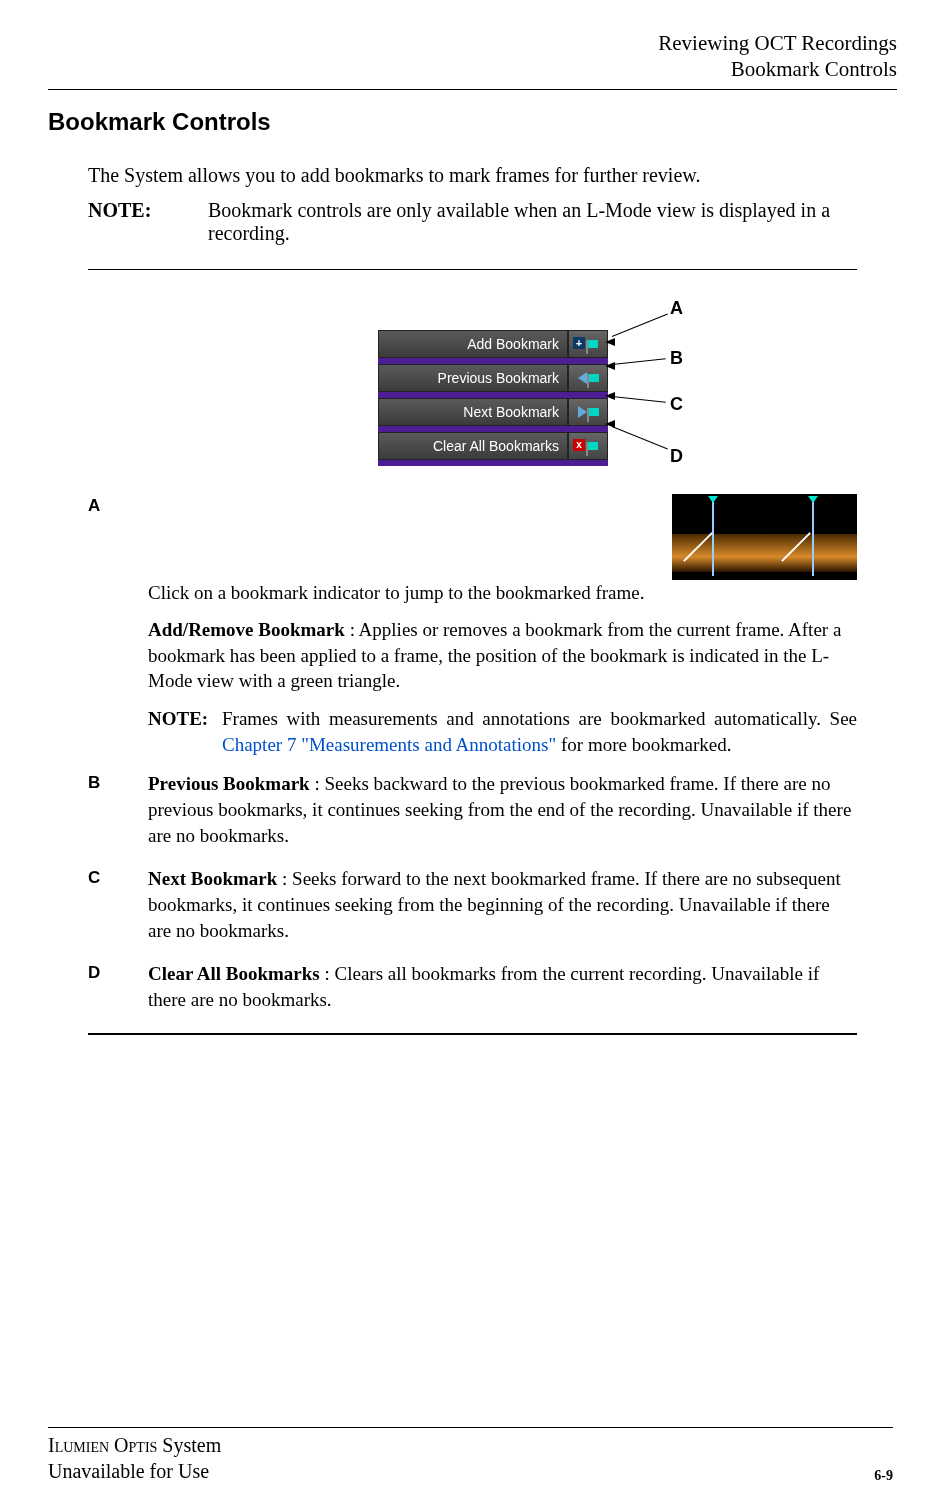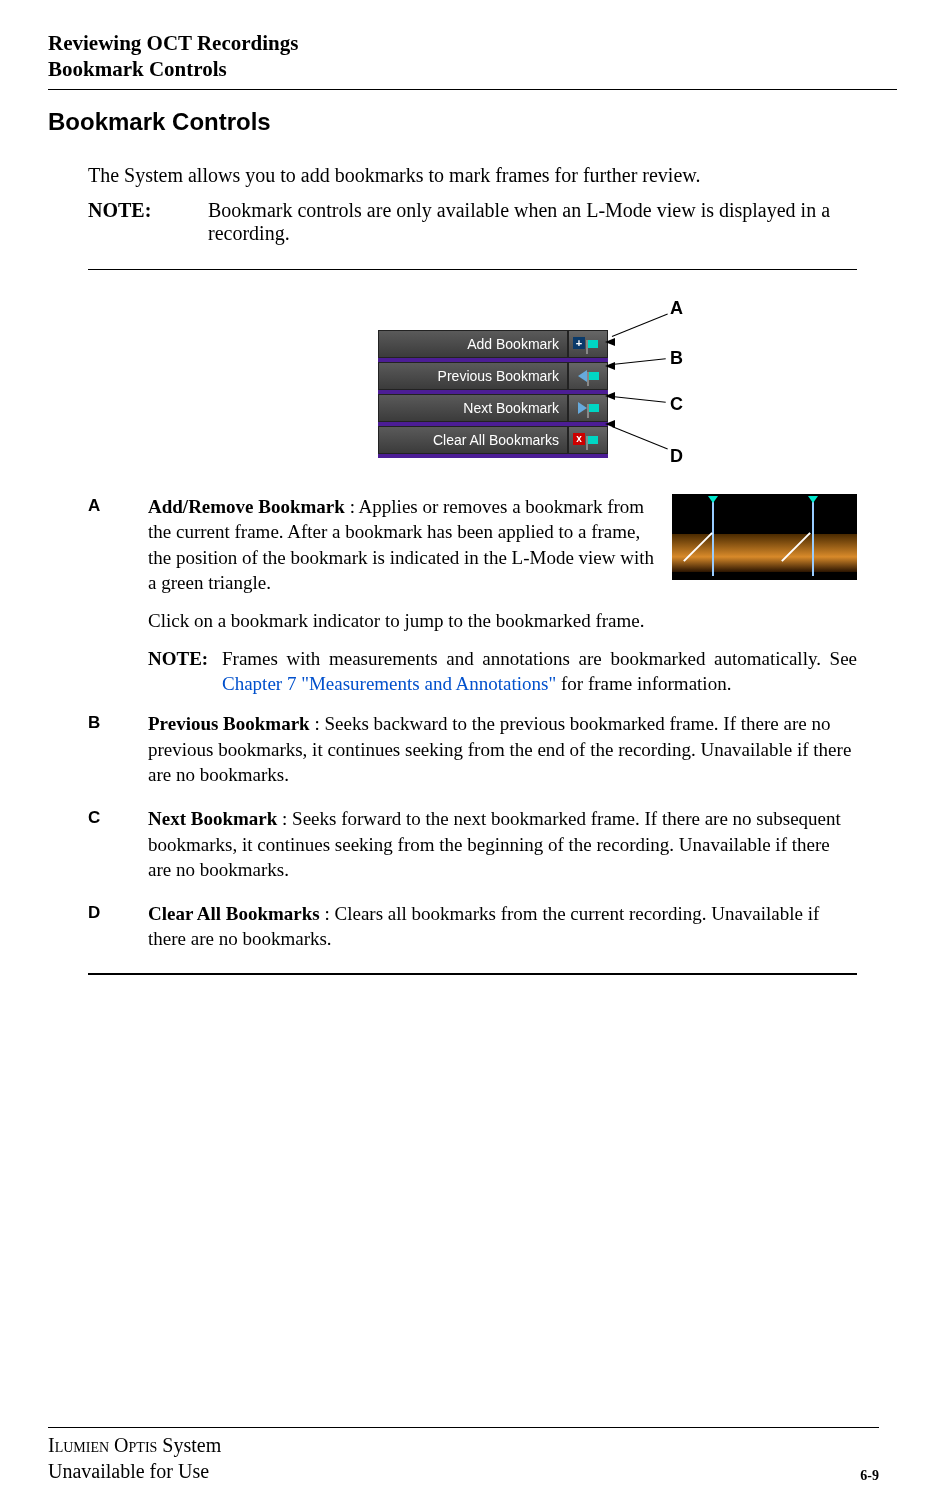--- a/index.html
+++ b/index.html
@@ -11,22 +11,22 @@
     background: #fff;
     width: 945px;
   }
   .page {
     padding: 30px 48px 20px 48px;
     box-sizing: border-box;
     min-height: 1508px;
     position: relative;
   }
   .header-right {
-    text-align: left;
-    font-weight: bold;
+    text-align: right;
+    font-weight: normal;
     font-size: 21px;
     line-height: 1.25;
     margin-bottom: 6px;
   }
   .hr {
     border: none;
     border-top: 1.5px solid #000;
     margin: 4px 0 18px 0;
   }
   h2.section-title {
@@ -72,21 +72,21 @@
     left: 290px;
     top: 34px;
     width: 230px;
     font-family: Arial, Helvetica, sans-serif;
     font-size: 14px;
   }
   .toolbar-row {
     display: flex;
     align-items: stretch;
     height: 28px;
-    border-bottom: 4px solid #4c1d95;
+    border-bottom: 6px solid #4c1d95;
   }
   .toolbar-label {
     flex: 1;
     background: linear-gradient(#5a5a5a,#3b3b3b);
     color: #fff;
     display: flex;
     align-items: center;
     justify-content: flex-end;
     padding: 0 8px;
     border: 1px solid #222;
@@ -249,21 +249,21 @@
   .thumb .a2{ left:104px; top:52px; transform:rotate(-45deg);}
   .table-hr-bottom {
     border: none;
     border-top: 2.5px solid #000;
     margin: 6px 40px 0 40px;
   }
   .footer {
     position: absolute;
     bottom: 24px;
     left: 48px;
-    right: 66px;
+    right: 52px;
   }
   .footer-hr {
     border: none;
     border-top: 1.5px solid #000;
     margin: 0 0 4px 0;
   }
   .footer-row {
     display: flex;
     justify-content: space-between;
     align-items: flex-end;
@@ -352,28 +352,28 @@
     <div class="def-row">
       <div class="def-letter">A</div>
       <div class="def-body">
         <div class="thumb">
           <div class="strip"></div>
           <div class="marker m1"></div>
           <div class="marker m2"></div>
           <div class="arrow-draw a1"></div>
           <div class="arrow-draw a2"></div>
         </div>
+        <p class="def-para" style="clear:both;">Click on a bookmark indicator to jump to the bookmarked frame.</p>
         <p class="def-para">
           <span class="def-title">Add/Remove Bookmark</span><span> : Applies or removes a bookmark from the current frame. After a bookmark has been applied to a frame, the position of the bookmark is indicated in the L-Mode view with a green triangle.</span>
         </p>
-        <p class="def-para" style="clear:both;">Click on a bookmark indicator to jump to the bookmarked frame.</p>
         <div class="def-sub">
           <div class="def-sub-label">NOTE:</div>
           <div class="def-sub-text">
-            <span>Frames with measurements and annotations are bookmarked automatically. See </span><span class="link">Chapter 7 "Measurements and Annotations"</span><span> for frame information.</span>
+            <span>Frames with measurements and annotations are bookmarked automatically. See </span><span class="link">Chapter 7 "Measurements and Annotations"</span><span> for more bookmarked.</span>
           </div>
         </div>
       </div>
     </div>
 
     <div class="def-row">
       <div class="def-letter">B</div>
       <div class="def-body">
         <p class="def-para">
           <span class="def-title">Previous Bookmark</span><span> : Seeks backward to the previous bookmarked frame. If there are no previous bookmarks, it continues seeking from the end of the recording. Unavailable if there are no bookmarks.</span>

